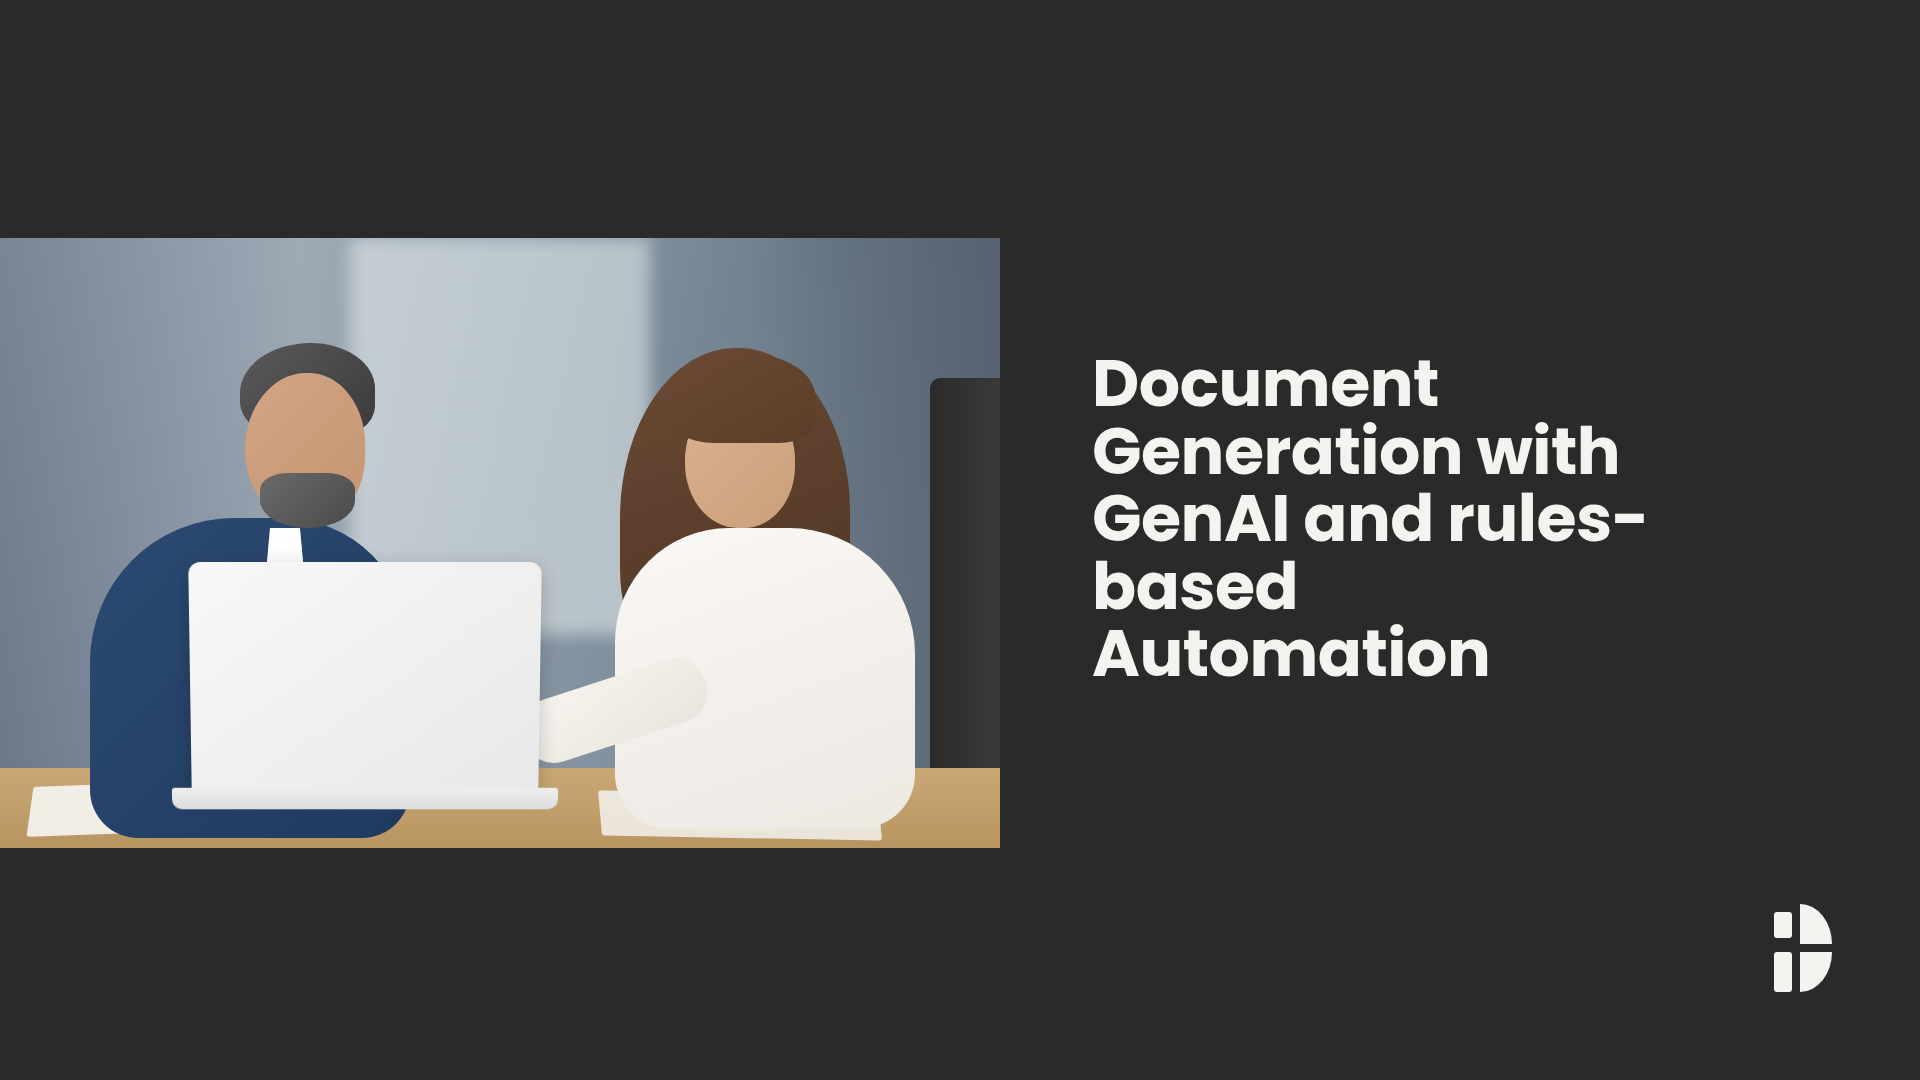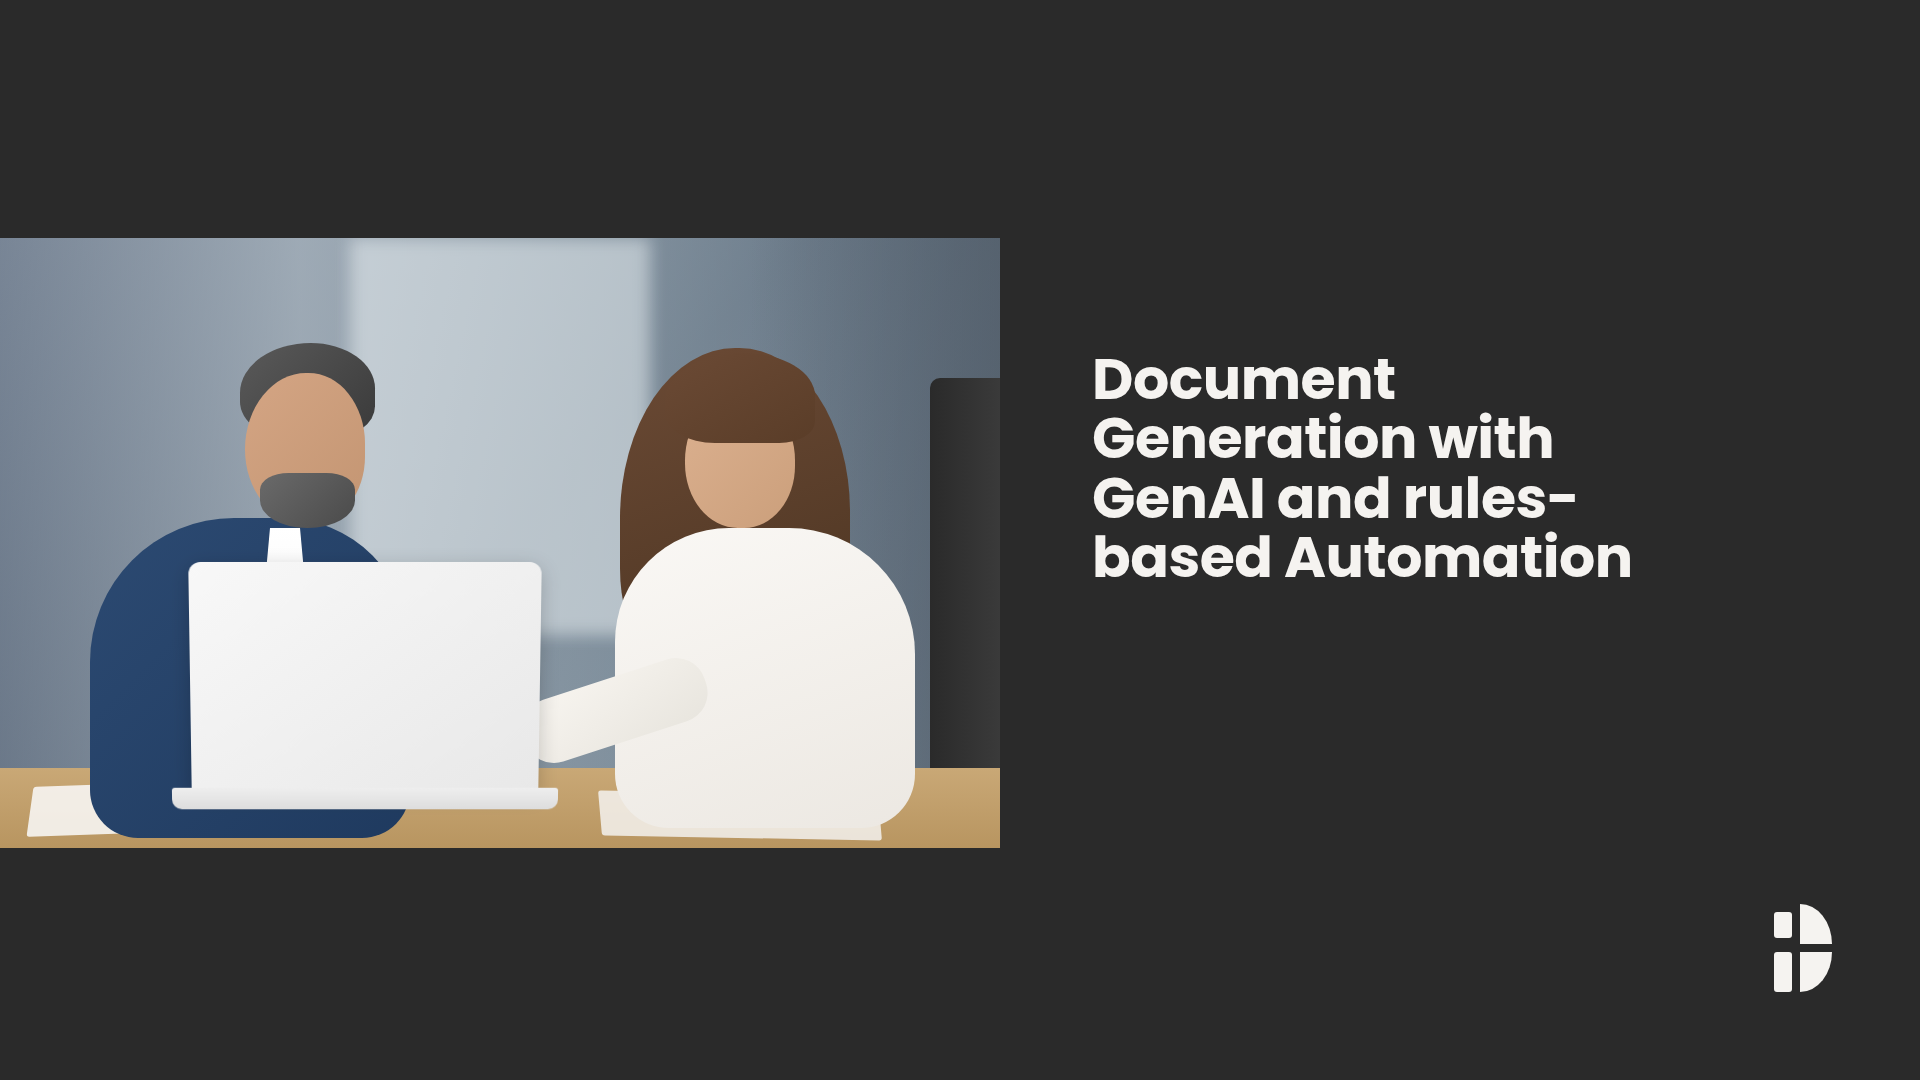--- a/index.html
+++ b/index.html
@@ -219,21 +219,21 @@
       height: 430px;
       background: linear-gradient(90deg, #2a2a2a, #3a3a3a);
       border-radius: 10px 0 0 10px;
     }
     .headline {
       position: absolute;
       left: 1092px;
       top: 350px;
       width: 600px;
       color: #f5f3f0;
-      font-size: 57px;
+      font-size: 65px;
       font-weight: 700;
       line-height: 1.04;
       letter-spacing: -0.5px;
     }
     .logo {
       position: absolute;
       right: 88px;
       bottom: 88px;
       width: 58px;
       height: 88px;

